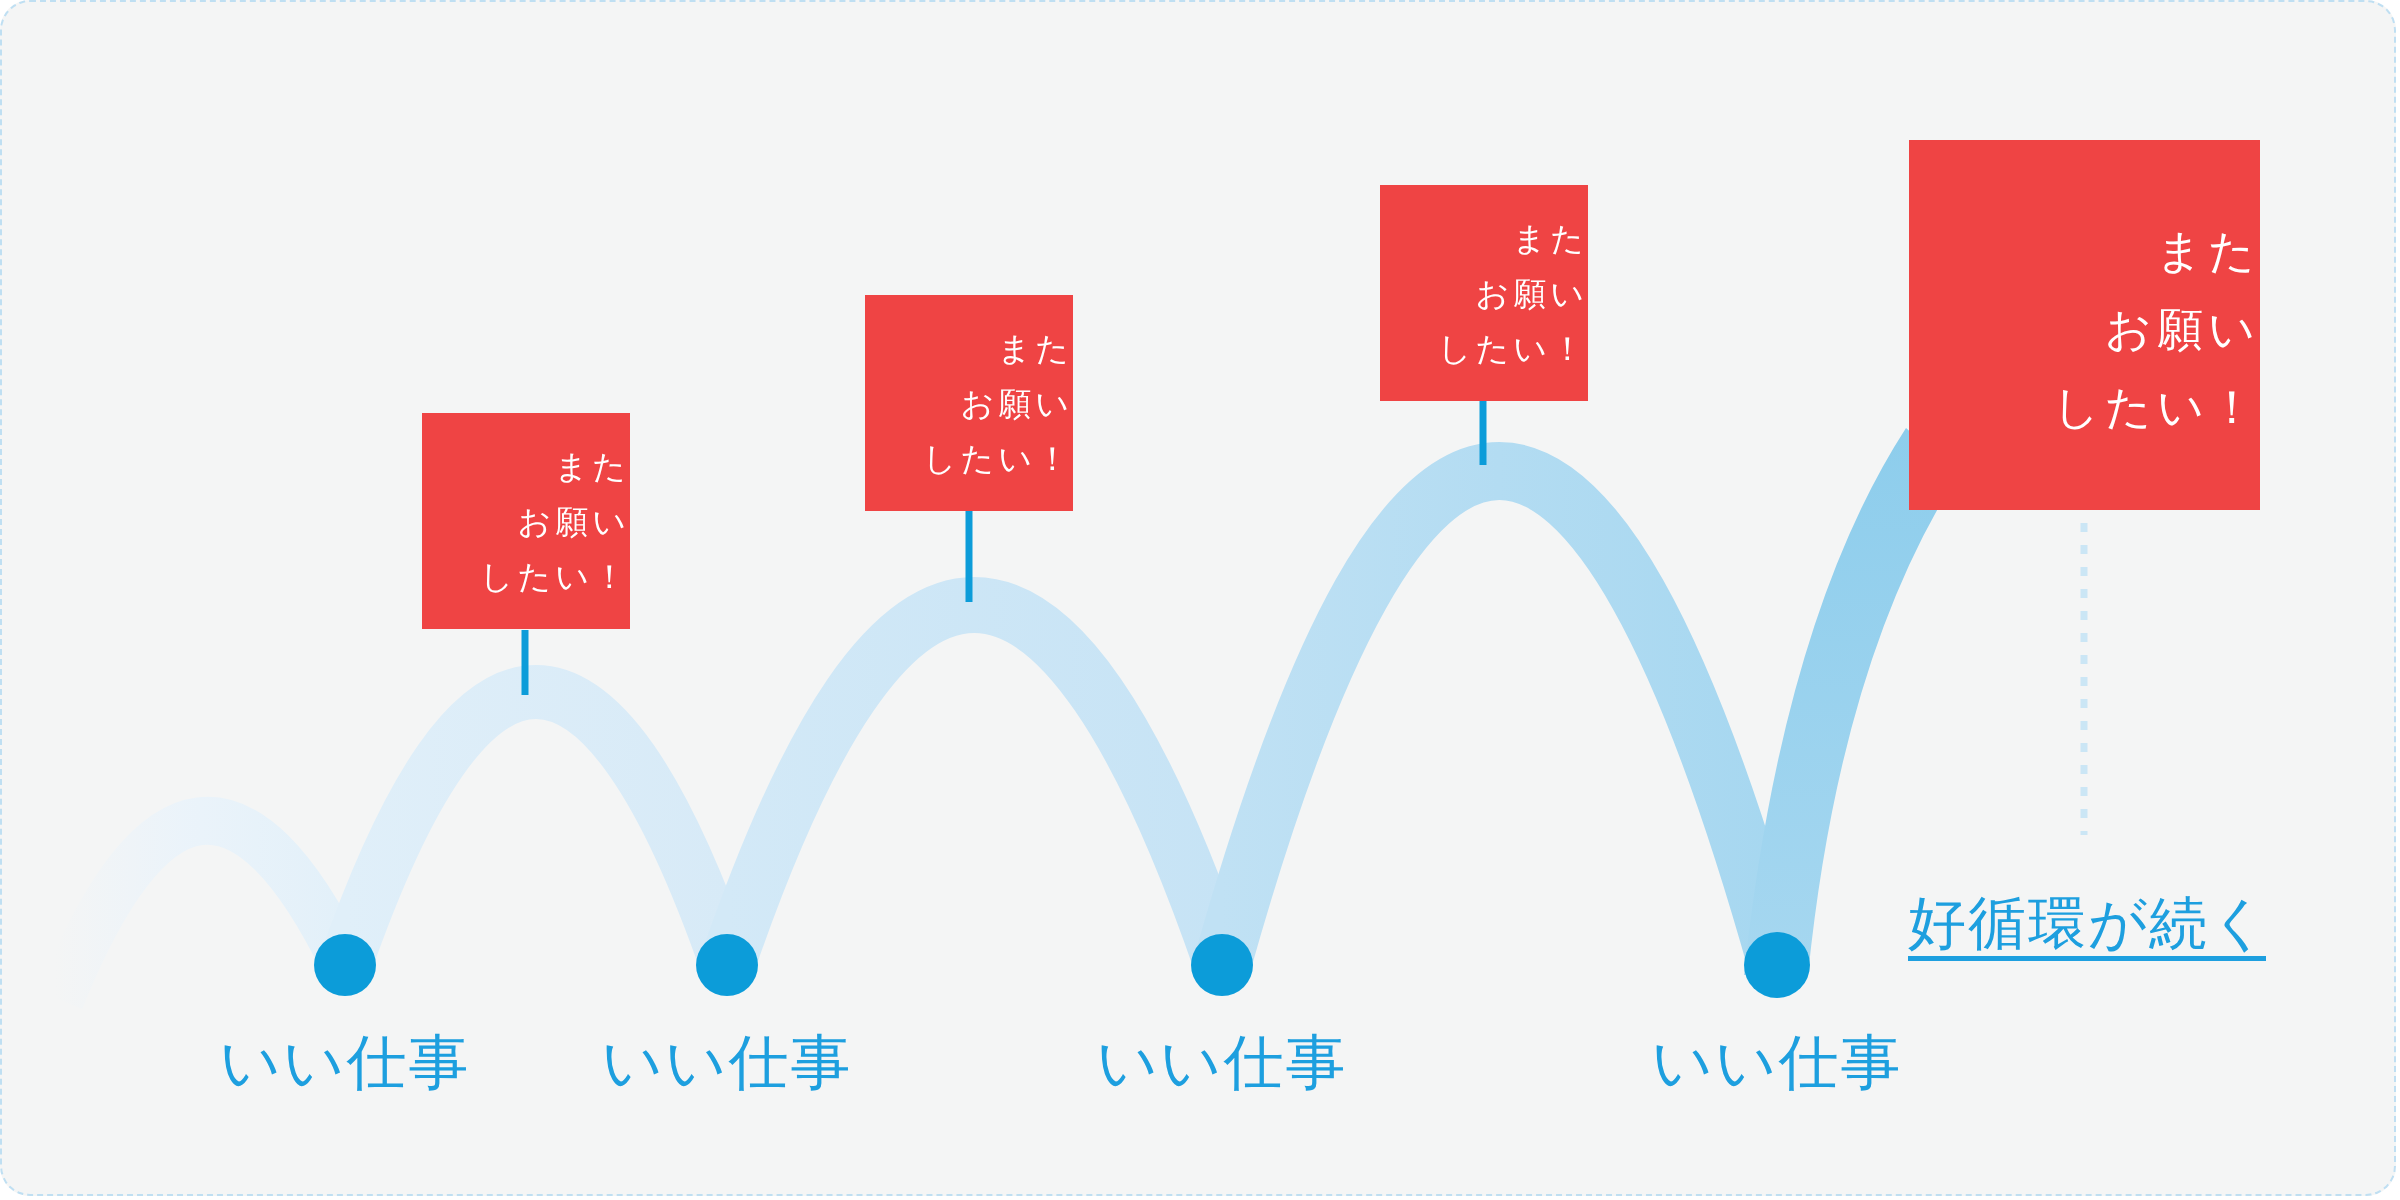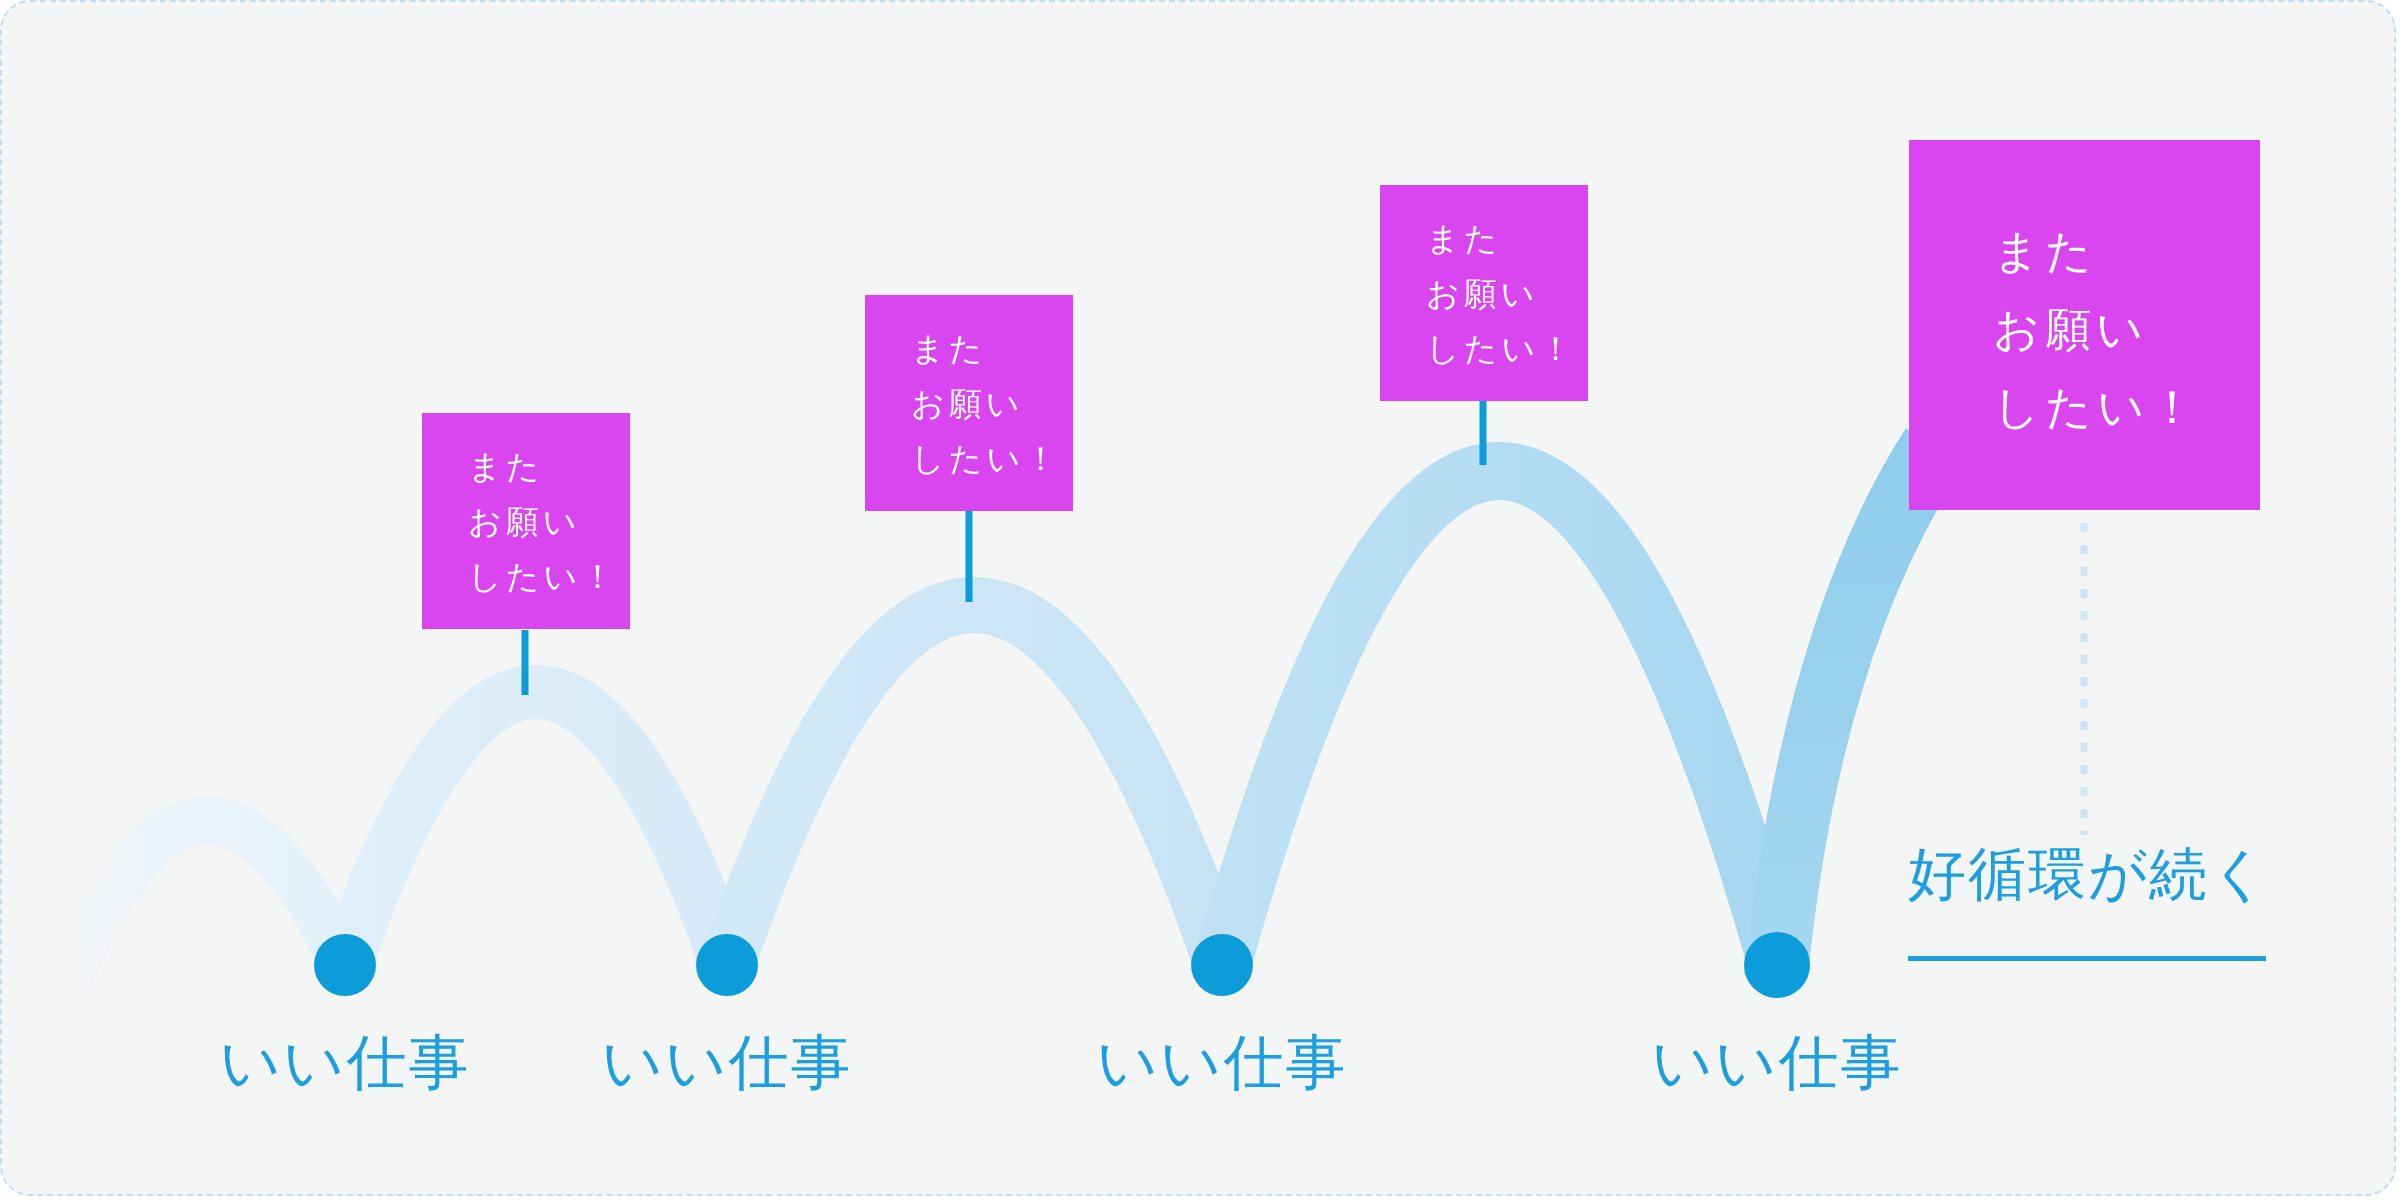--- a/index.html
+++ b/index.html
@@ -26,23 +26,24 @@
     box-sizing: border-box;
   }
   .arcs-svg {
     position: absolute;
     left: 0; top: 0;
     width: 2400px;
     height: 1200px;
   }
   .callout {
     position: absolute;
-    background: #d946ef;
+    background: #ef4444;
     color: #ffffff;
     box-sizing: border-box;
+    text-align: right;
   }
   .callout .line { display: block; }
   .callout-small {
     width: 208px;
     height: 216px;
     font-size: 33px;
     line-height: 55px;
     letter-spacing: 4px;
     padding: 26px 0 0 46px;
   }
@@ -59,21 +60,21 @@
     width: 320px;
     text-align: center;
     font-size: 60px;
     letter-spacing: 2px;
     color: #1d9fdf;
     white-space: nowrap;
   }
   .caption {
     position: absolute;
     left: 1908px;
-    top: 836px;
+    top: 885px;
     width: 370px;
     font-size: 58px;
     letter-spacing: 2px;
     color: #1d9fdf;
     white-space: nowrap;
   }
   .caption-underline {
     position: absolute;
     left: 1908px;
     top: 956px;

